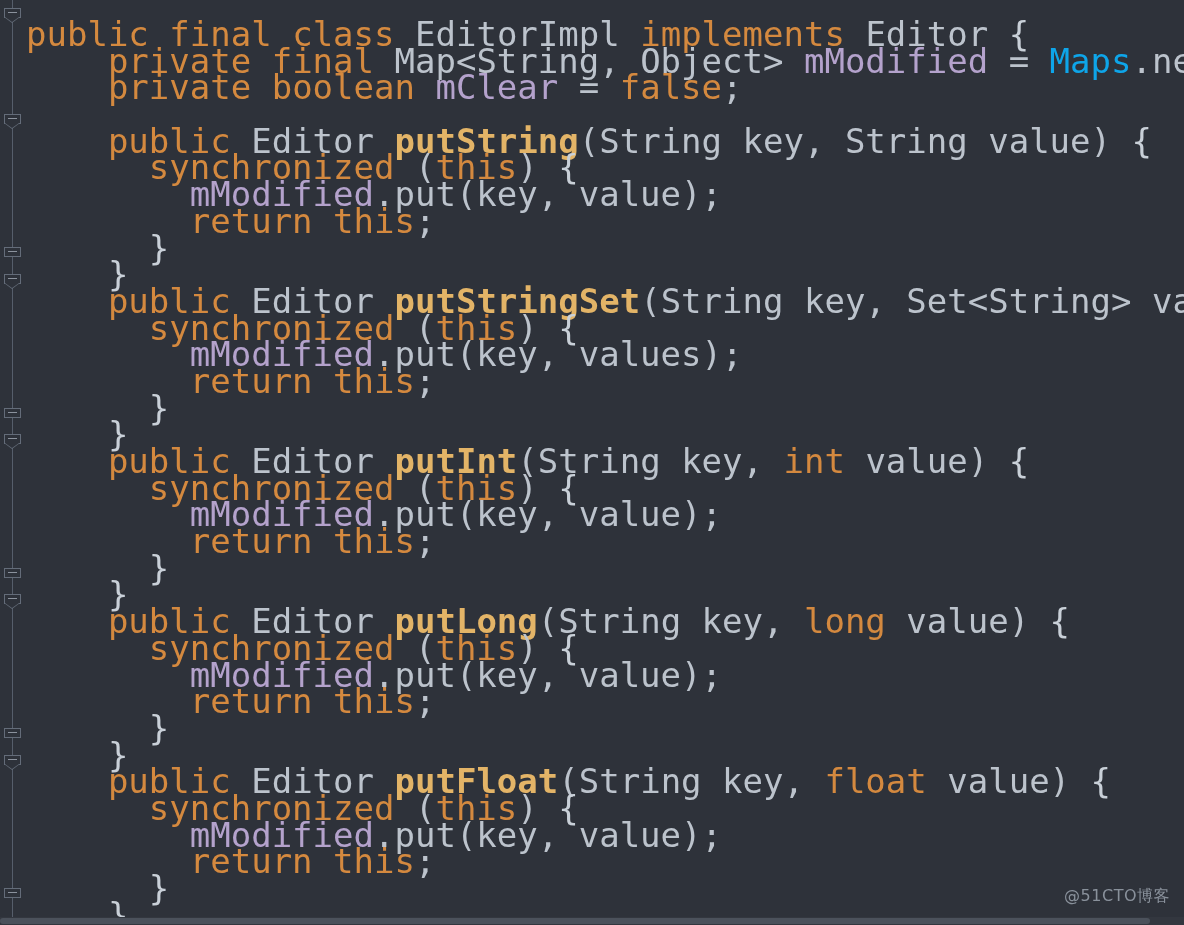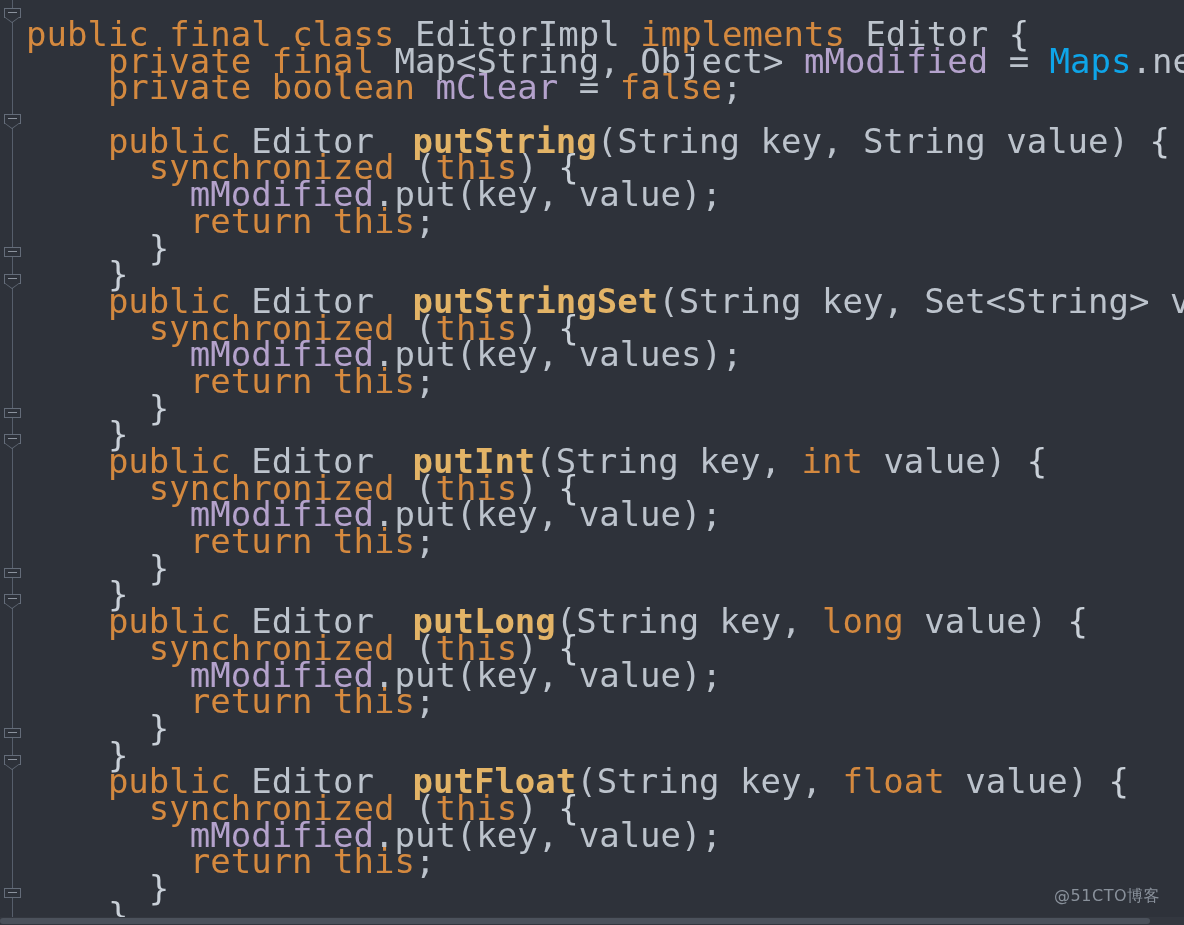--- a/index.html
+++ b/index.html
@@ -96,21 +96,21 @@
   }
   .ln {
     display: block;
     height: 26.7px;
   }
   .ind { color: transparent; }
 
   
   .kw   { color: #d4893f; }
   .typ  { color: #bcc3cc; }          
-  .mth  { color: #e3b467; font-weight: bold; margin-left: 18px; } 
+  .mth  { color: #e3b467; font-weight: bold; } 
   .fld  { color: #b4a2cc; }          
   .cls  { color: #0ea5e9; }          
   .pln  { color: #bcc3cc; }          
   .brc  { color: #c9d0d8; }
 
   
   #hscroll {
     position: absolute;
     left: 0;
     bottom: 0;
@@ -124,21 +124,21 @@
     top: 1px;
     width: 1150px;
     height: 6px;
     background: #4b515b;
     border-radius: 3px;
   }
 
   
   #watermark {
     position: absolute;
-    right: 24px;
+    right: 14px;
     bottom: 18px;
     color: #9aa2ad;
     opacity: .85;
     font-size: 16px;
     font-family: "DejaVu Sans", "Liberation Sans", sans-serif;
     letter-spacing: .5px;
   }
 </style>
 </head>
 <body>

